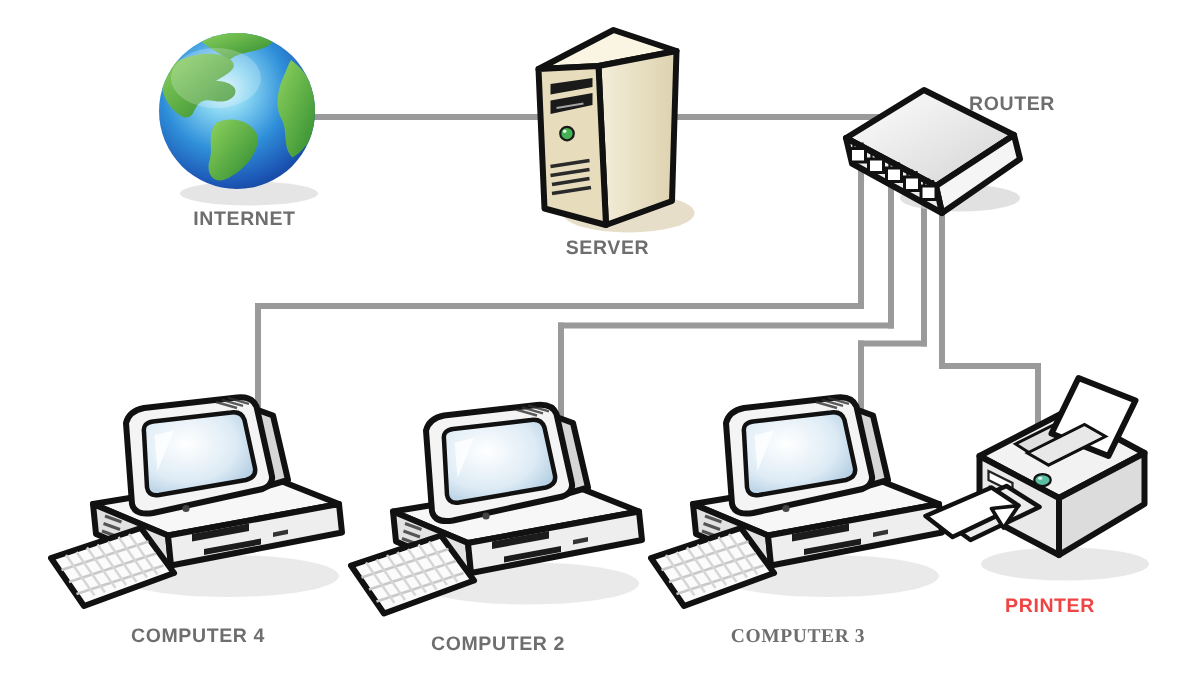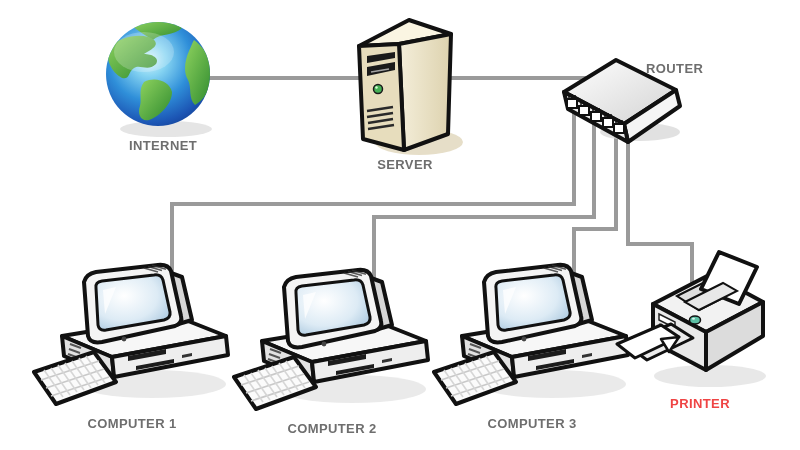--- a/index.html
+++ b/index.html
@@ -182,31 +182,31 @@
           </g>
       </g>
     </svg>
   </div>
   <div id="router-label" class="node-label" style="color: rgb(110, 110, 110);">ROUTER</div>
 
   <div class="node" style="left:32px;top:260px;width:200px;">
     <svg width="200" height="150" viewBox="0 0 200 150">
         <use href="#sym-computer"></use>
       </svg>
-    <div class="node-label" style="margin-top: 6px; color: rgb(110, 110, 110);">COMPUTER 1</div>
+    <div class="node-label" style="margin-top: 6px; color: rgb(110, 110, 110);">COMPUTER 4</div>
   </div>
 
   <div class="node" style="left:232px;top:265px;width:200px;">
     <svg width="200" height="150" viewBox="0 0 200 150">
         <use href="#sym-computer"></use>
       </svg>
     <div class="node-label" style="margin-top: 6px; color: rgb(110, 110, 110);">COMPUTER 2</div>
   </div>
 
-  <div class="node" style="left:432px;top:260px;width:200px;">
+  <div class="node" style="left:432px;top:260px;width:200px;font-family:Liberation Serif, serif;">
     <svg width="200" height="150" viewBox="0 0 200 150">
         <use href="#sym-computer"></use>
       </svg>
     <div class="node-label" style="margin-top: 6px; color: rgb(110, 110, 110);">COMPUTER 3</div>
   </div>
 
   <div class="node" style="left:615px;top:240px;width:170px;">
     <svg width="170" height="152" viewBox="0 0 170 152">
       <ellipse cx="95" cy="136" rx="56" ry="11" fill="#d8d8d8" opacity="0.6"></ellipse>
 

